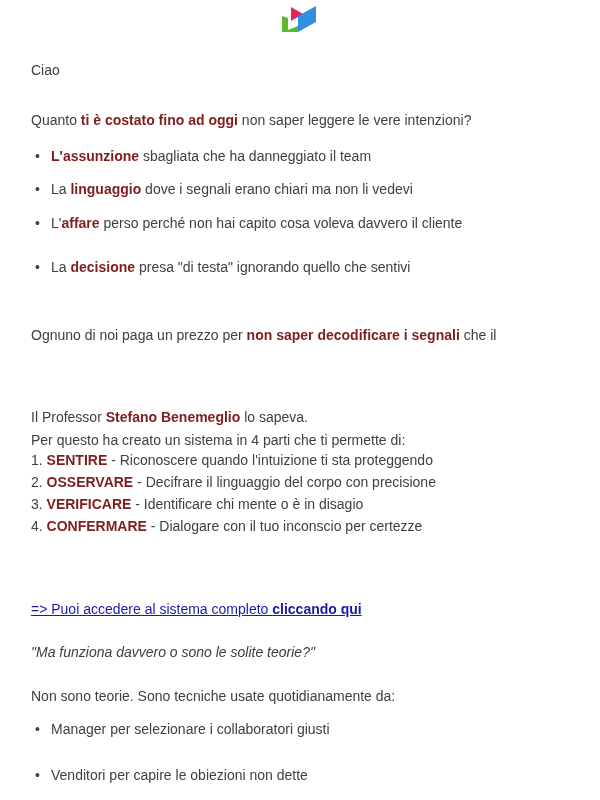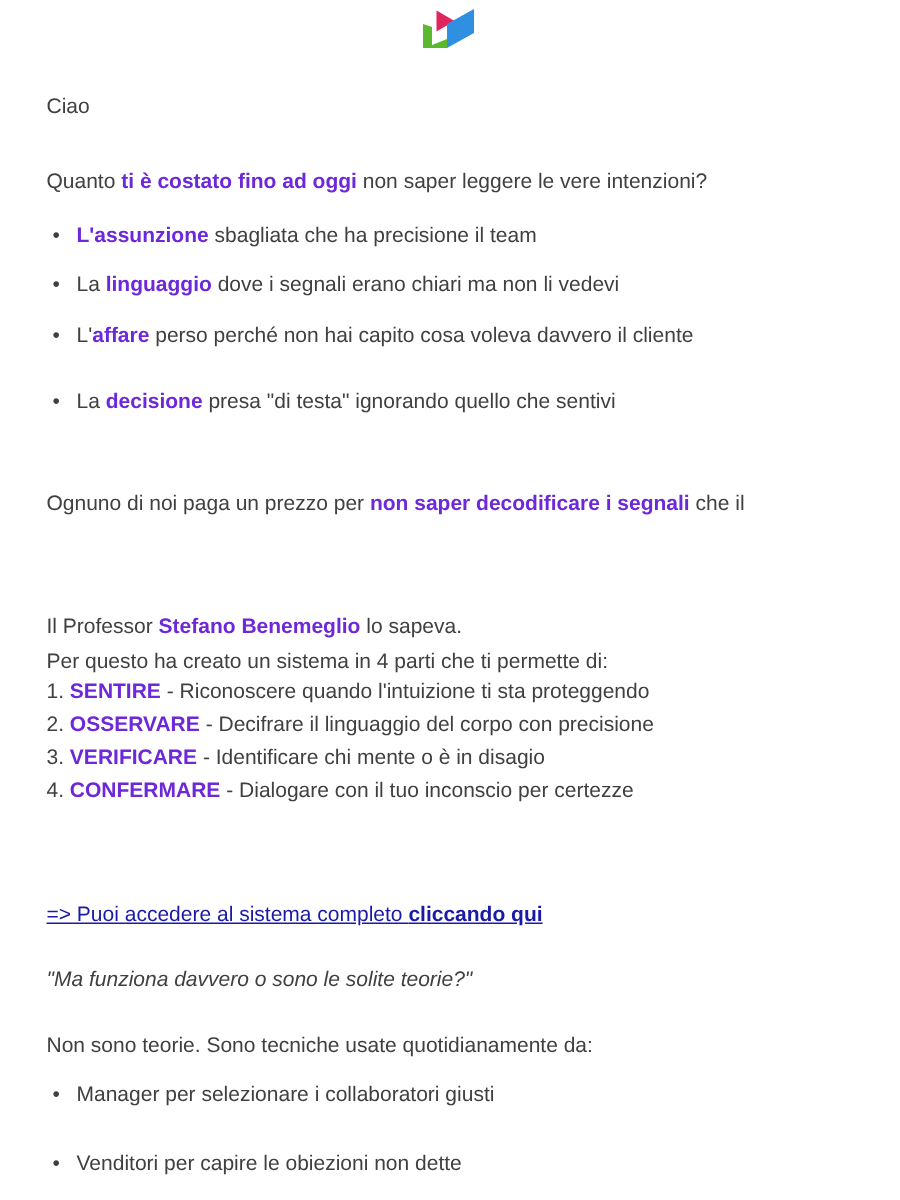--- a/index.html
+++ b/index.html
@@ -1,20 +1,20 @@
 <!DOCTYPE html>
 <html><head>
 <meta charset="utf-8">
 <style>
   html, body { margin: 0; padding: 0; background: #ffffff; }
   body { width: 600px; height: 800px; overflow: hidden; font-family: "Liberation Sans", sans-serif; color: #404040; font-size: 14px; }
   .logo { position: absolute; left: 280px; top: 4px; width: 40px; height: 30px; }
   .content { position: absolute; left: 31px; top: 0; width: 555px; }
   .p { position: absolute; left: 0; white-space: nowrap; line-height: 18px; }
-  b { color: #6d28d9; font-weight: bold; }
+  b { color: #7f1d1d; font-weight: bold; }
   .bullet { position: absolute; left: 20px; white-space: nowrap; line-height: 18px; }
   .bullet::before { content: "\2022"; position: absolute; left: -16px; color: #404040; }
   a.link { color: #1a1aa6; }
   a.link b { color: #1a1aa6; }
   .italic { font-style: italic; }
 </style>
 </head>
 <body>
 
 <div class="logo">
@@ -26,21 +26,21 @@
 </div>
 
 <div class="content">
   <div class="p" style="top:61px">Ciao</div>
 
   <div class="p" style="top:111px">
     <span>Quanto </span><b>ti è costato fino ad oggi</b><span> non saper leggere le vere intenzioni?</span>
   </div>
 
   <div class="bullet" style="top:147px">
-    <b>L'assunzione</b><span> sbagliata che ha precisione il team</span>
+    <b>L'assunzione</b><span> sbagliata che ha danneggiato il team</span>
   </div>
   <div class="bullet" style="top:180px">
     <span>La </span><b>linguaggio</b><span> dove i segnali erano chiari ma non li vedevi</span>
   </div>
   <div class="bullet" style="top:214px">
     <span>L'</span><b>affare</b><span> perso perché non hai capito cosa voleva davvero il cliente</span>
   </div>
   <div class="bullet" style="top:258px">
     <span>La </span><b>decisione</b><span> presa "di testa" ignorando quello che sentivi</span>
   </div>

